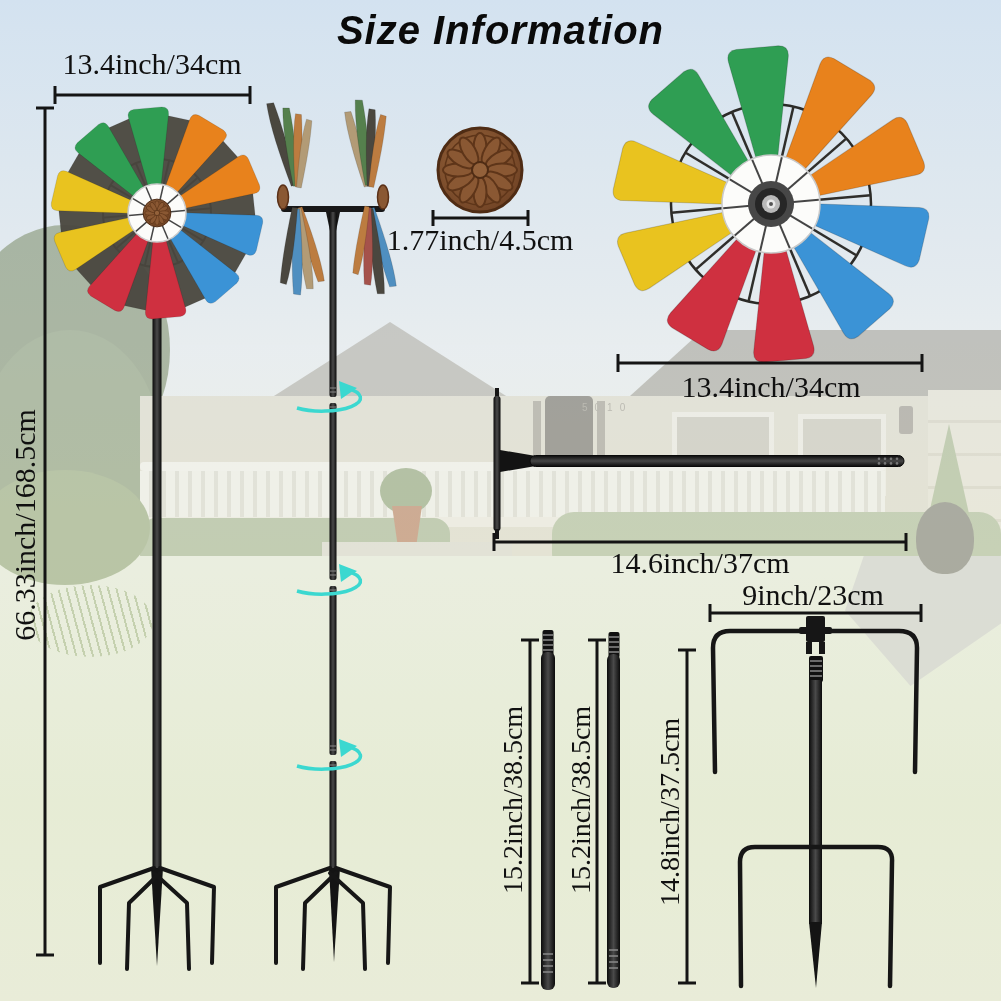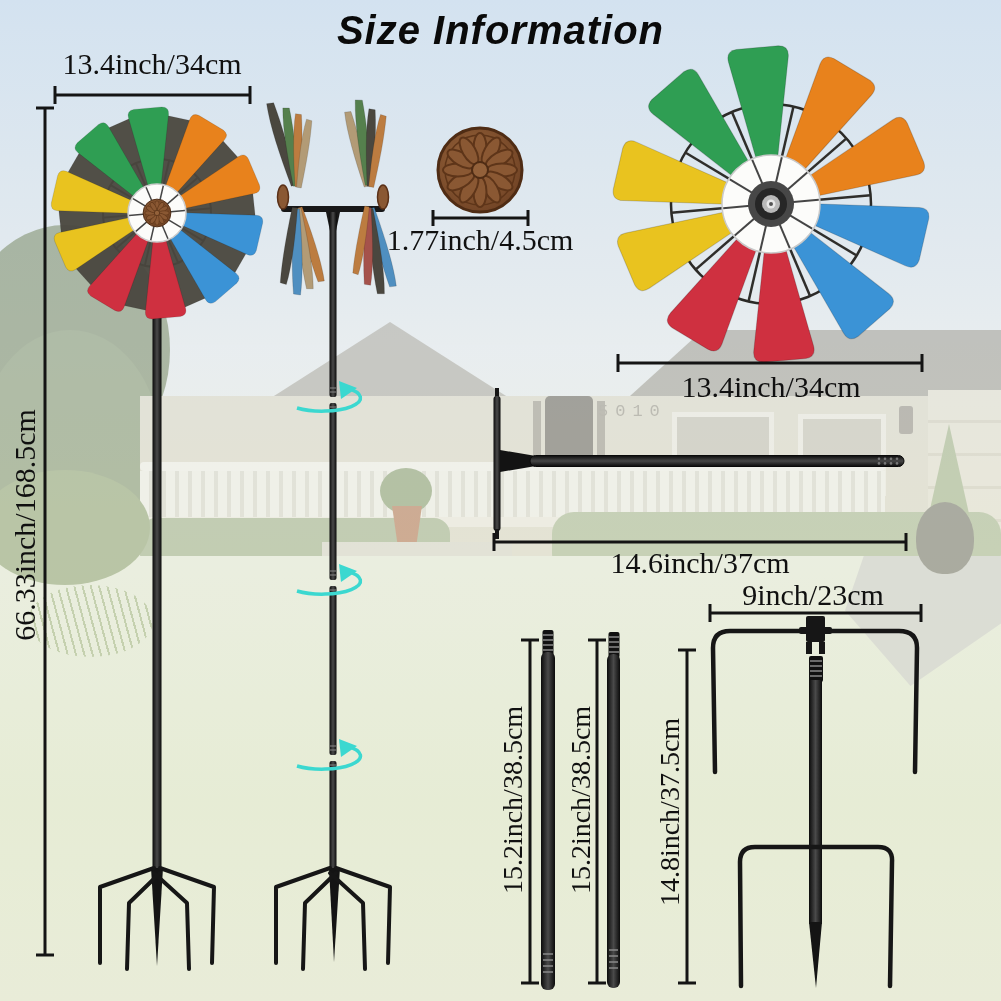--- a/index.html
+++ b/index.html
@@ -16,22 +16,22 @@
   .roofR{left:598px;top:330px;width:403px;height:95px;background:#9a978b;clip-path:polygon(0 100%,26% 0,100% 0,100% 100%);}
   .wall{left:140px;top:396px;width:861px;height:172px;background:#dcd7c3;}
   .garage{left:928px;top:390px;width:73px;height:172px;background:#e6e1ce;
           background-image:repeating-linear-gradient(180deg,transparent 0 30px,#d2ccb7 30px 33px);}
   .door{left:545px;top:396px;width:48px;height:130px;background:#5c564b;border-radius:5px 5px 0 0;}
   .sidelightL{left:533px;top:401px;width:8px;height:122px;background:#948d7e;}
   .sidelightR{left:597px;top:401px;width:8px;height:122px;background:#948d7e;}
   .window1{left:672px;top:412px;width:92px;height:76px;background:#c0bbab;border:5px solid #efece0;}
   .window2{left:798px;top:414px;width:78px;height:72px;background:#c4bfae;border:5px solid #efece0;}
   .lamp{left:899px;top:406px;width:14px;height:28px;background:#8d867a;border-radius:3px;}
-  .housenum{left:582px;top:402px;width:80px;height:20px;color:#8f897a;font-size:17px;letter-spacing:7px;
-            font-family:Liberation Mono, monospace;margin-left:16px;}
+  .housenum{left:582px;top:402px;width:80px;height:20px;color:#8f897a;font-size:10px;letter-spacing:7px;
+            font-family:Liberation Sans, sans-serif;}
   .toprail{left:140px;top:462px;width:745px;height:9px;background:#f5f3eb;border-radius:4px;}
   .slats{left:140px;top:471px;width:745px;height:46px;
          background:repeating-linear-gradient(90deg,#f3f1e8 0 9px,#d9d6c9 9px 13px);}
   .bottomrail{left:140px;top:517px;width:745px;height:10px;background:#eeeade;}
   .hedgeR{left:552px;top:512px;width:449px;height:64px;background:#a2b387;border-radius:22px;}
   .hedgeL{left:140px;top:518px;width:310px;height:52px;background:#99ab80;border-radius:16px;}
   .plantTop{left:380px;top:468px;width:52px;height:46px;background:#7e9562;border-radius:50%;}
   .pot{left:390px;top:506px;width:34px;height:38px;background:#b06a42;clip-path:polygon(6% 0,94% 0,78% 100%,22% 100%);}
   .steps1{left:322px;top:542px;width:190px;height:14px;background:#d8d5c8;}
   .steps2{left:312px;top:556px;width:210px;height:14px;background:#cfccbe;}

